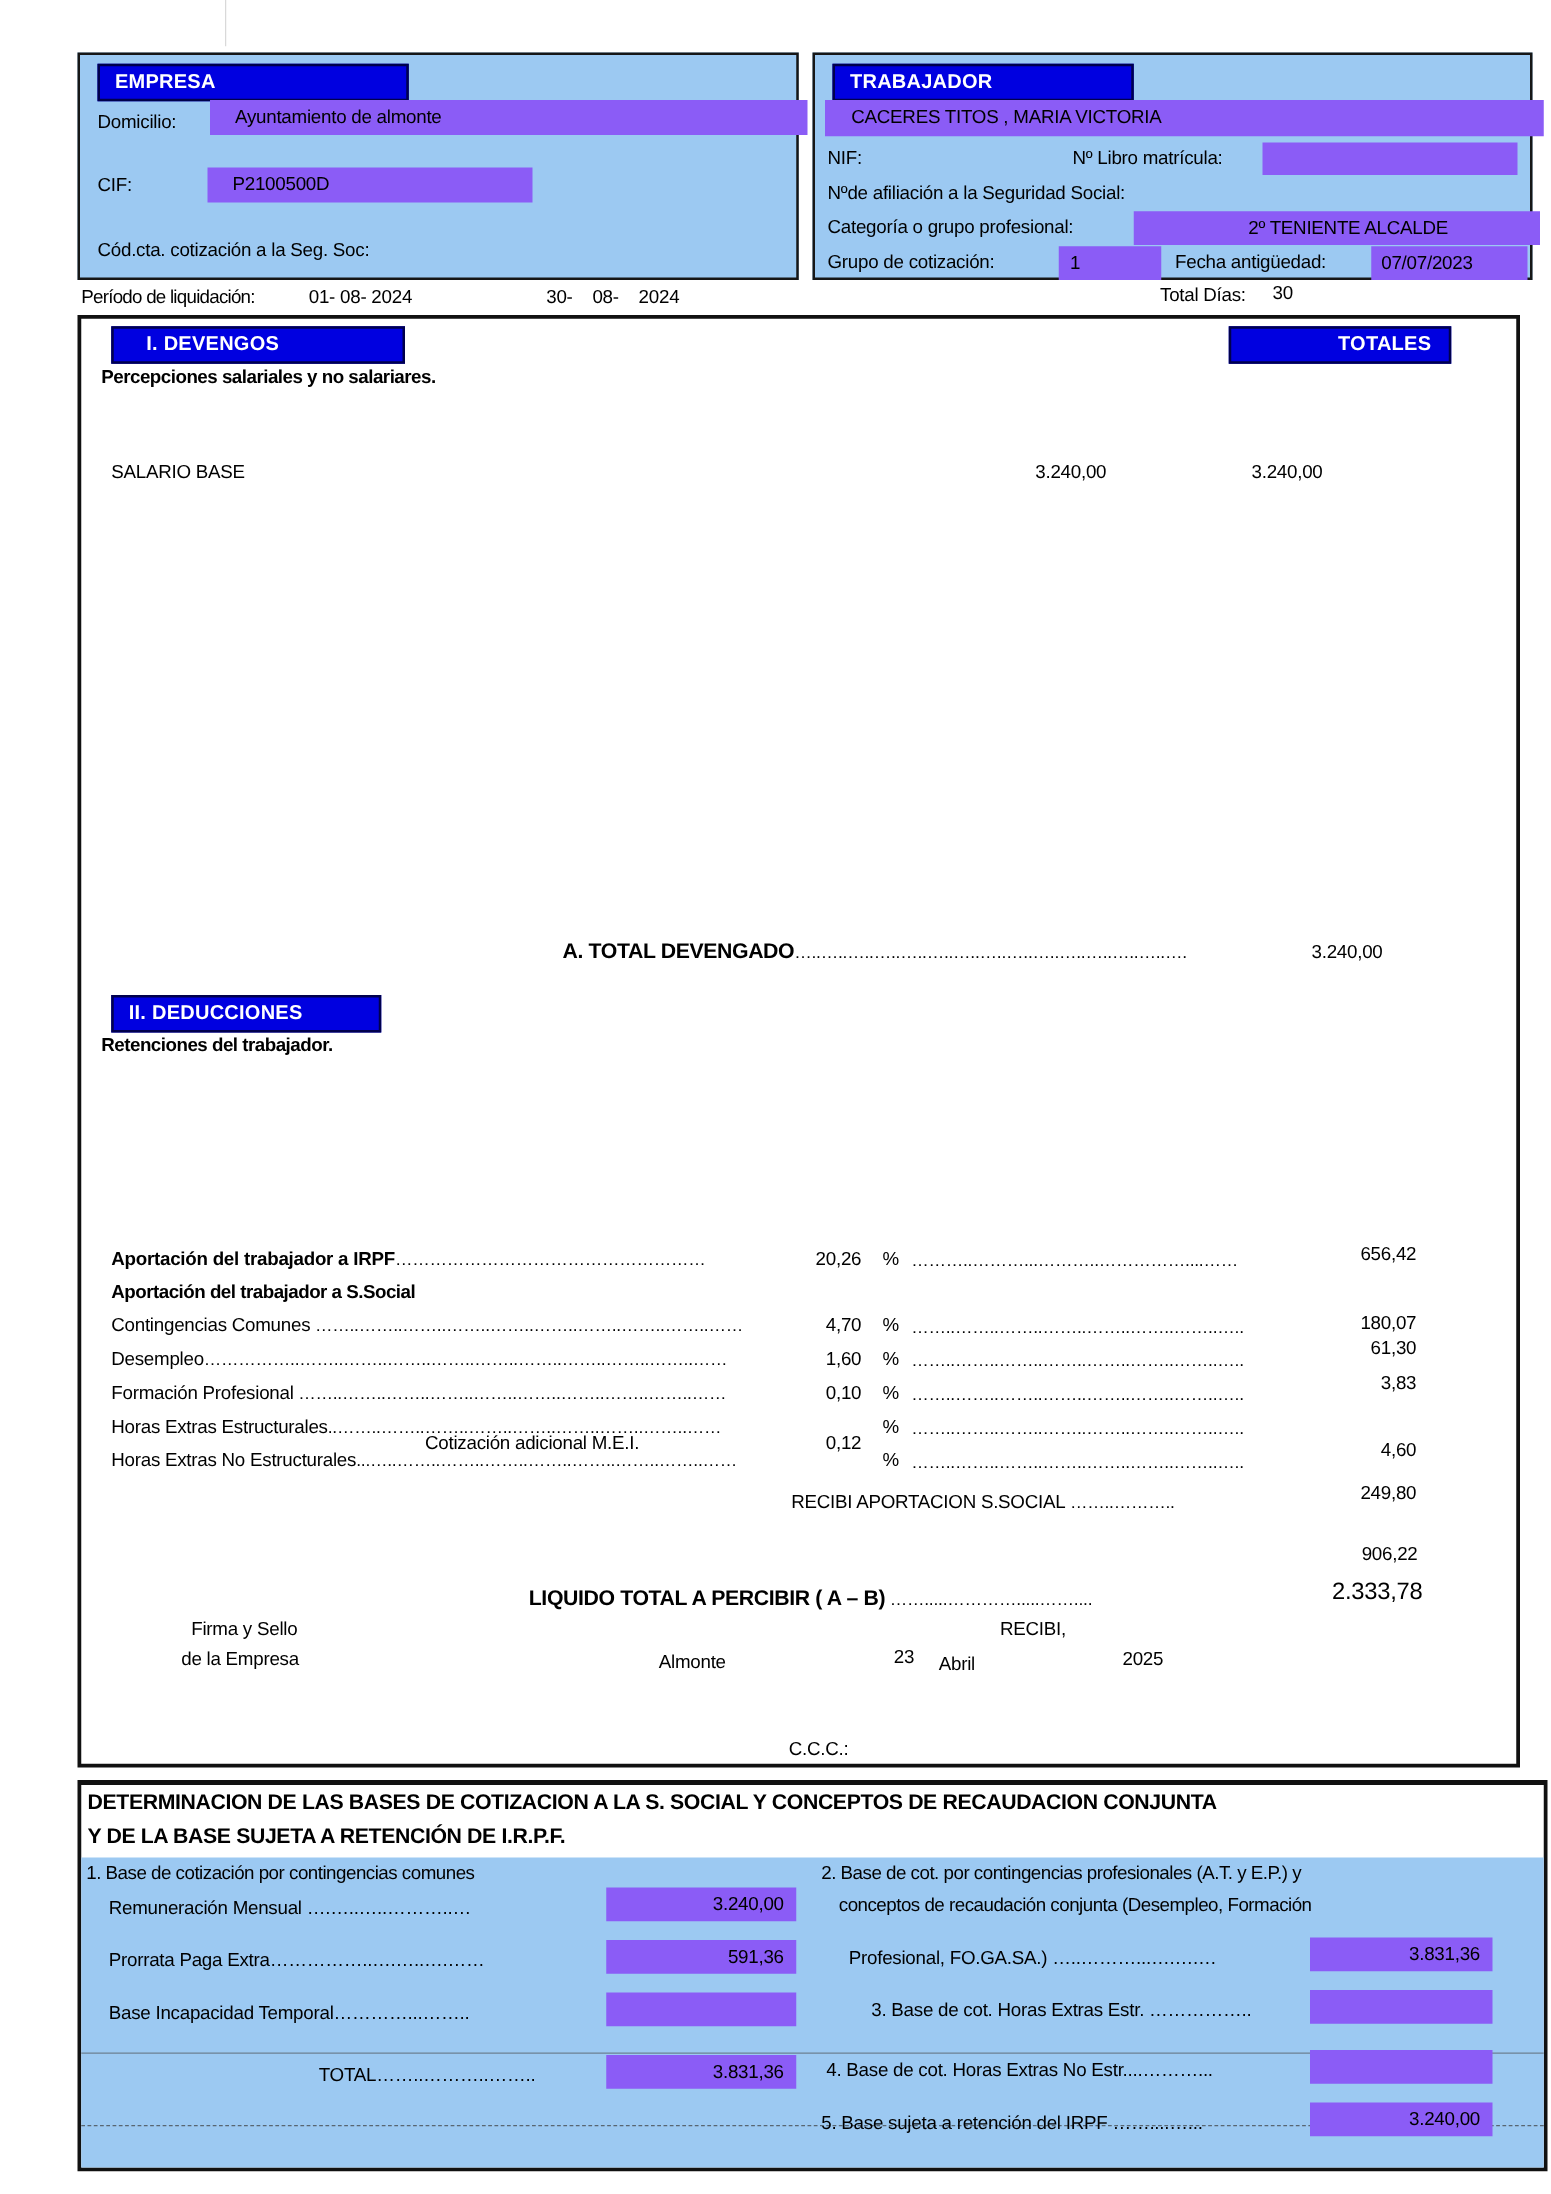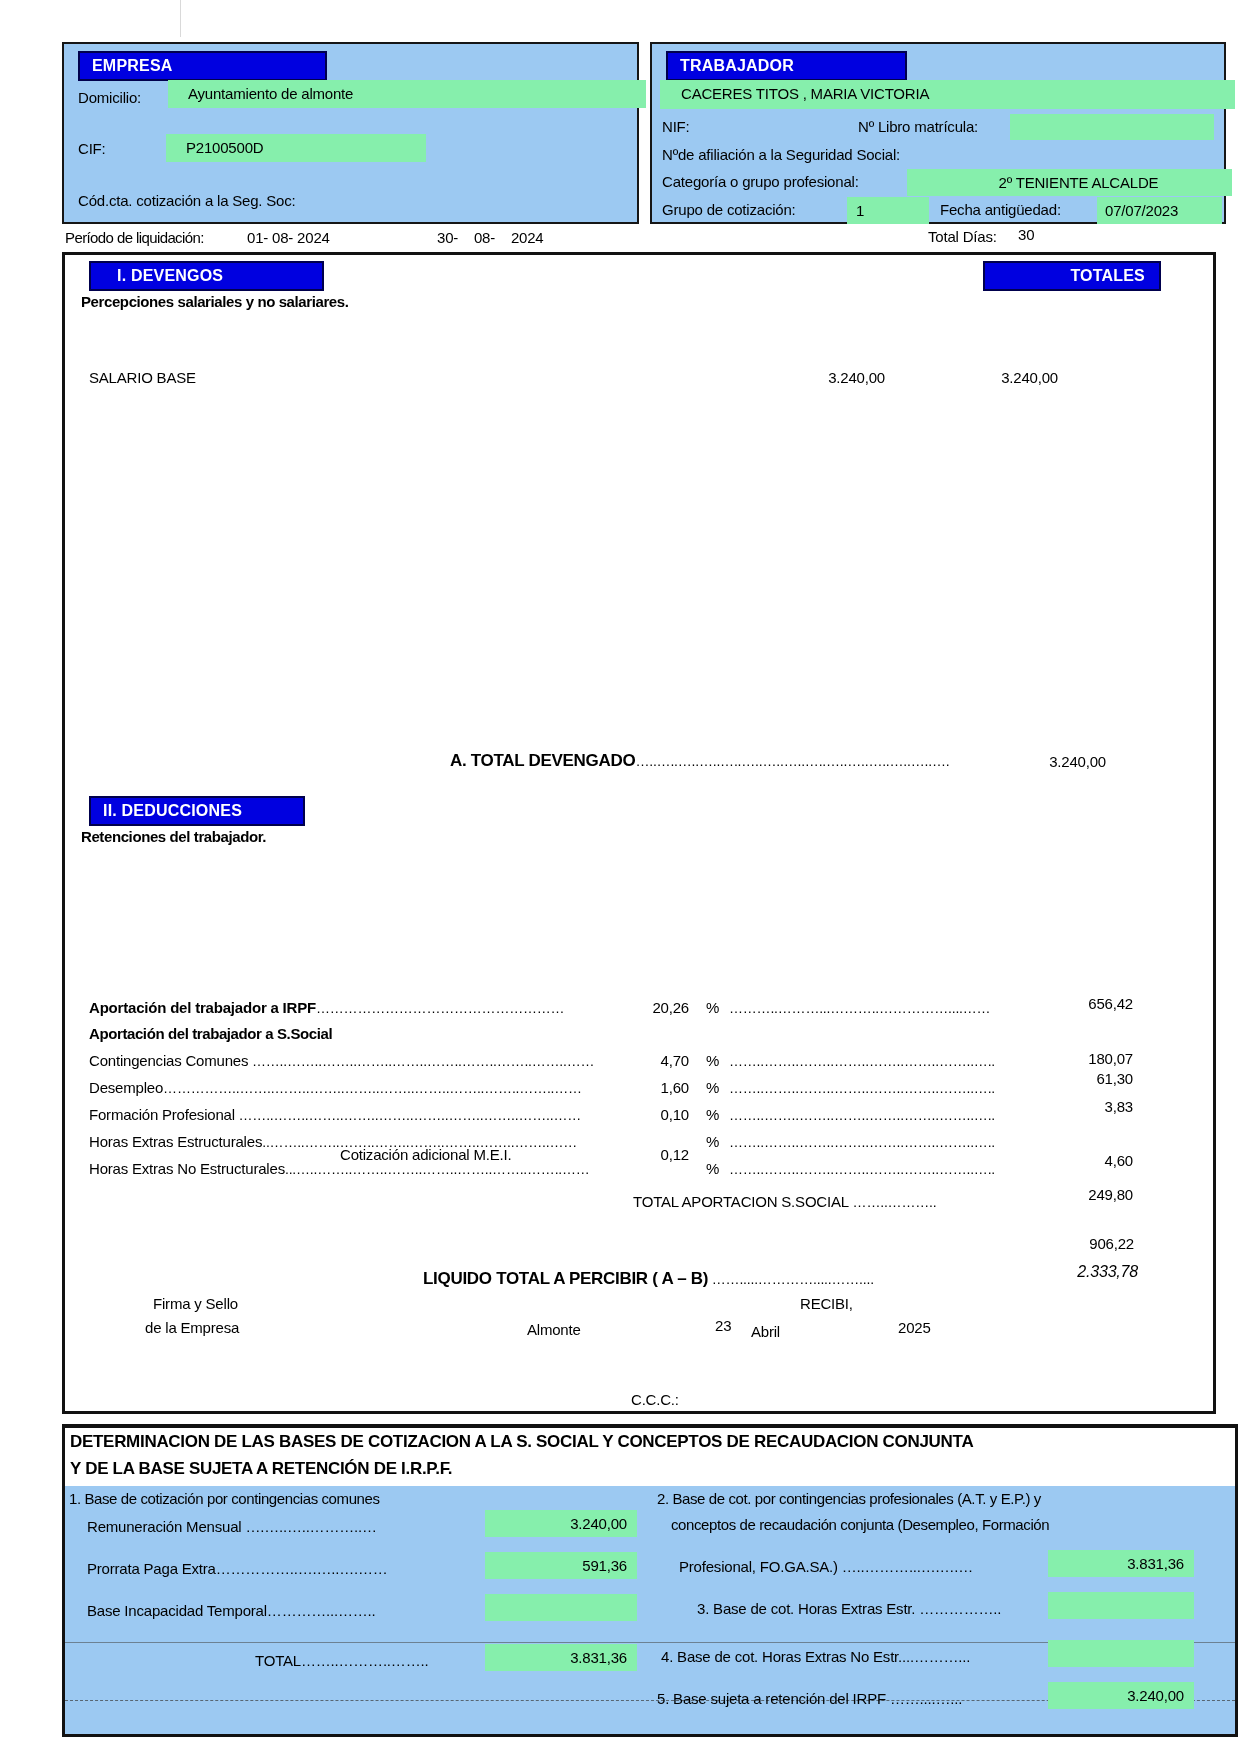--- a/index.html
+++ b/index.html
@@ -5,23 +5,23 @@
   html,body{margin:0;padding:0;background:#ffffff;}
   .page{position:relative;width:1241px;height:1755px;background:#ffffff;
         font-family:"Liberation Sans",sans-serif;color:#000;overflow:hidden;}
   .abs{position:absolute;}
   .panel{background:#9CC9F2;border:2px solid #161616;}
   .hdr{background:#0000E0;border:2px solid #00004d;color:#fff;font-weight:bold;
        font-size:16px;letter-spacing:.2px;line-height:26px;}
   .t15{font-size:15px;letter-spacing:-0.2px;white-space:nowrap;}
   .t14{font-size:14px;letter-spacing:-0.2px;white-space:nowrap;}
   .t17{font-size:17px;letter-spacing:-0.3px;white-space:nowrap;}
-  .t19{font-size:16px;letter-spacing:-0.2px;white-space:nowrap;font-style:italic;}
+  .t19{font-size:19px;letter-spacing:-0.2px;white-space:nowrap;}
   .bold{font-weight:bold;}
-  .field{background:#86efac;}
+  .field{background:#8b5cf6;}
   .r{text-align:right;}
   .clip{overflow:hidden;white-space:nowrap;}
   .lh27{line-height:27px;padding-left:18px;}
   .lh28{line-height:28px;}
   .divider{border-top:1px solid rgba(70,70,70,.55);}
   .divider-dash{border-top:1px dashed rgba(60,60,60,.7);}
 </style>
 </head>
 <body>
 
@@ -122,21 +122,21 @@
     <div class="abs t15 r" style="left:544px;top:891px;width:80px;">0,12</div>
     <div class="abs t15 r" style="left:928px;top:897px;width:140px;">4,60</div>
 
     <div class="abs clip" style="left:24px;top:905px;width:520px;">
       <span class="t15">Horas Extras No Estructurales</span><span class="t14">...…..……..……..……..……..……..……..……..……</span>
     </div>
     <div class="abs t15" style="left:641px;top:905px;">%</div>
     <div class="abs t14 clip" style="left:664px;top:906px;width:276px;">……..……..……..……..……..……..……..…..</div>
 
     <div class="abs clip" style="left:568px;top:938px;width:372px;">
-      <span class="t15">TOTAL APORTACION S.SOCIAL</span><span class="t14"> ……..………..</span>
+      <span class="t15">RECIBI APORTACION S.SOCIAL</span><span class="t14"> ……..………..</span>
     </div>
     <div class="abs t15 r" style="left:928px;top:931px;width:140px;">249,80</div>
 
     <div class="abs t15 r" style="left:928px;top:980px;width:141px;">906,22</div>
 
     <div class="abs clip" style="left:358px;top:1014px;width:560px;">
       <span class="t17 bold">LIQUIDO TOTAL A PERCIBIR ( A – B)</span><span class="t14"> …….....………….....……....</span>
     </div>
     <div class="abs t19 r" style="left:900px;top:1008px;width:173px;">2.333,78</div>
 

